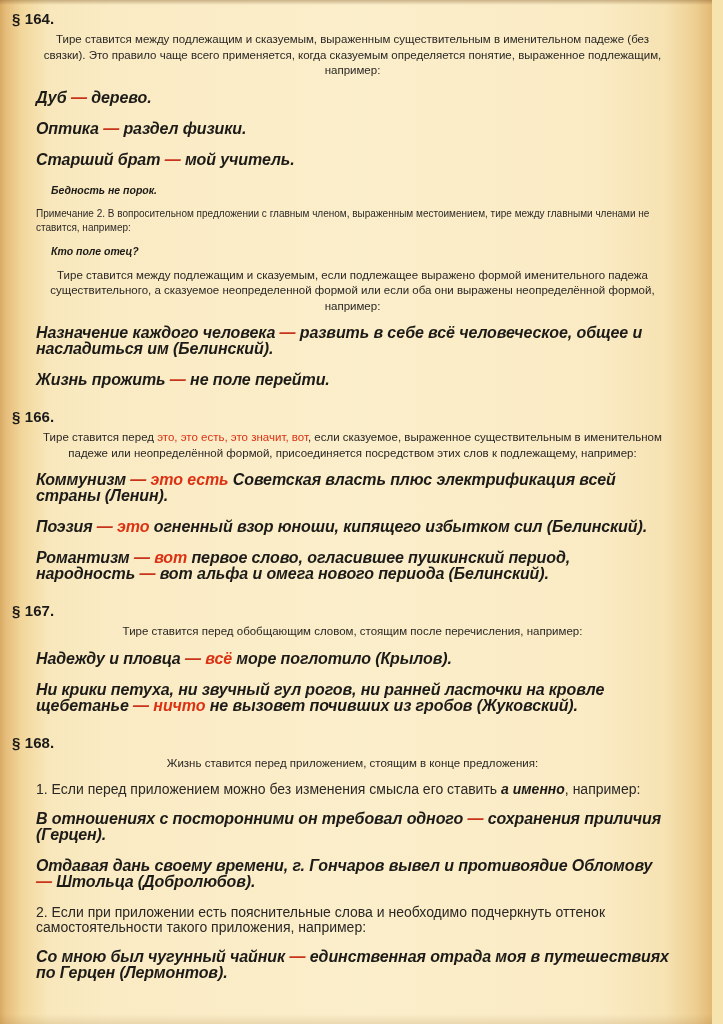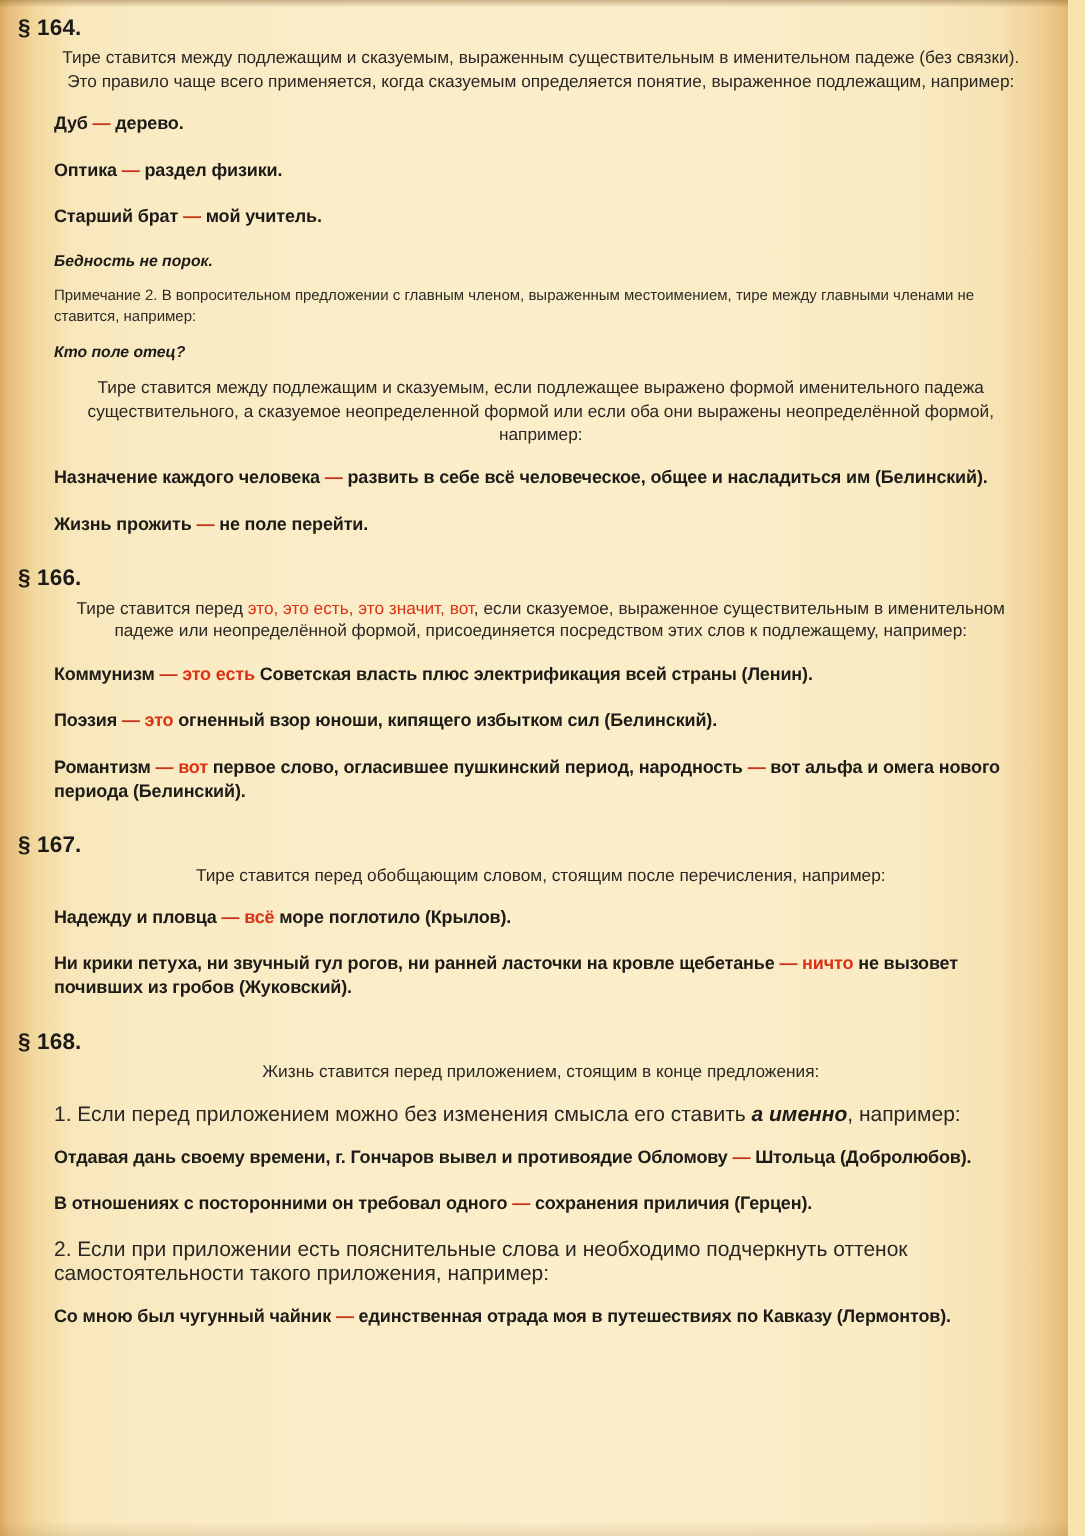--- a/index.html
+++ b/index.html
@@ -14,21 +14,21 @@
     font-family: "Liberation Sans", sans-serif;
     background: #f7e3ae;
   }
 
   
   #page {
     position: relative;
     width: 712px;
     height: 1024px;
     box-sizing: border-box;
-    padding: 6px 9px 0 12px;
+    padding: 6px 25px 0 12px;
     background:
       linear-gradient(to right,
         #d9ab63 0px,
         #e6bd7c 6px,
         #f2d79b 22px,
         #f8e7bb 48px,
         #faebc4 110px,
         #fbeeca 360px,
         #faebc4 600px,
         #f6e2b2 665px,
@@ -82,43 +82,44 @@
   p.rule {
     font-size: 11.5px;
     line-height: 15.5px;
     color: #2a2724;
     margin: 0 0 11px 0;
     text-align: center;
   }
 
   
   p.example {
-    font-size: 12px;
+    font-size: 16px;
     line-height: 16px;
     color: #1d1b18;
+    font-style: italic;
     font-weight: bold;
     margin: 0 0 15px 0;
     letter-spacing: -0.1px;
   }
   p.example:last-child { margin-bottom: 10px; }
 
   
   p.note {
     font-size: 10px;
     line-height: 14px;
     color: #2e2b27;
     margin: 0 0 9px 0;
   }
   p.note-example {
     font-size: 10.5px;
     line-height: 14px;
     color: #1d1b18;
     font-style: italic;
     font-weight: bold;
-    margin: 0 0 10px 0;
+    margin: 0 0 10px 15px;
   }
 
   
   p.subrule {
     font-size: 14px;
     line-height: 15.5px;
     color: #2a2724;
     margin: 0 0 13px 0;
   }
 
@@ -191,24 +192,24 @@
   </section>
 
   <section class="sec">
     <h2 class="sec-head">§ 168.</h2>
     <div class="block">
       <p class="rule">Жизнь ставится перед приложением, стоящим в конце предложения:</p>
 
       <p class="subrule"><span>1. Если перед приложением можно без изменения смысла его ставить </span><span class="bi">а именно</span><span>, например:</span></p>
 
 
+      <p class="example"><span>В отношениях с посторонними он требовал одного </span><span class="dash">—</span><span> сохранения приличия (Герцен).</span></p>
+
       <p class="example"><span>Отдавая дань своему времени, г. Гончаров вывел и противоядие Обломову </span><span class="dash">—</span><span> Штольца (Добролюбов).</span></p>
 
-      <p class="example"><span>В отношениях с посторонними он требовал одного </span><span class="dash">—</span><span> сохранения приличия (Герцен).</span></p>
-
       <p class="subrule">2. Если при приложении есть пояснительные слова и необходимо подчеркнуть оттенок самостоятельности такого приложения, например:</p>
 
-      <p class="example"><span>Со мною был чугунный чайник </span><span class="dash">—</span><span> единственная отрада моя в путешествиях по Кавказу (Лермонтов).</span></p>
+      <p class="example"><span>Со мною был чугунный чайник </span><span class="dash">—</span><span> единственная отрада моя в путешествиях по Герцен (Лермонтов).</span></p>
     </div>
   </section>
 
 </div>
 </div>
 
 </body></html>

